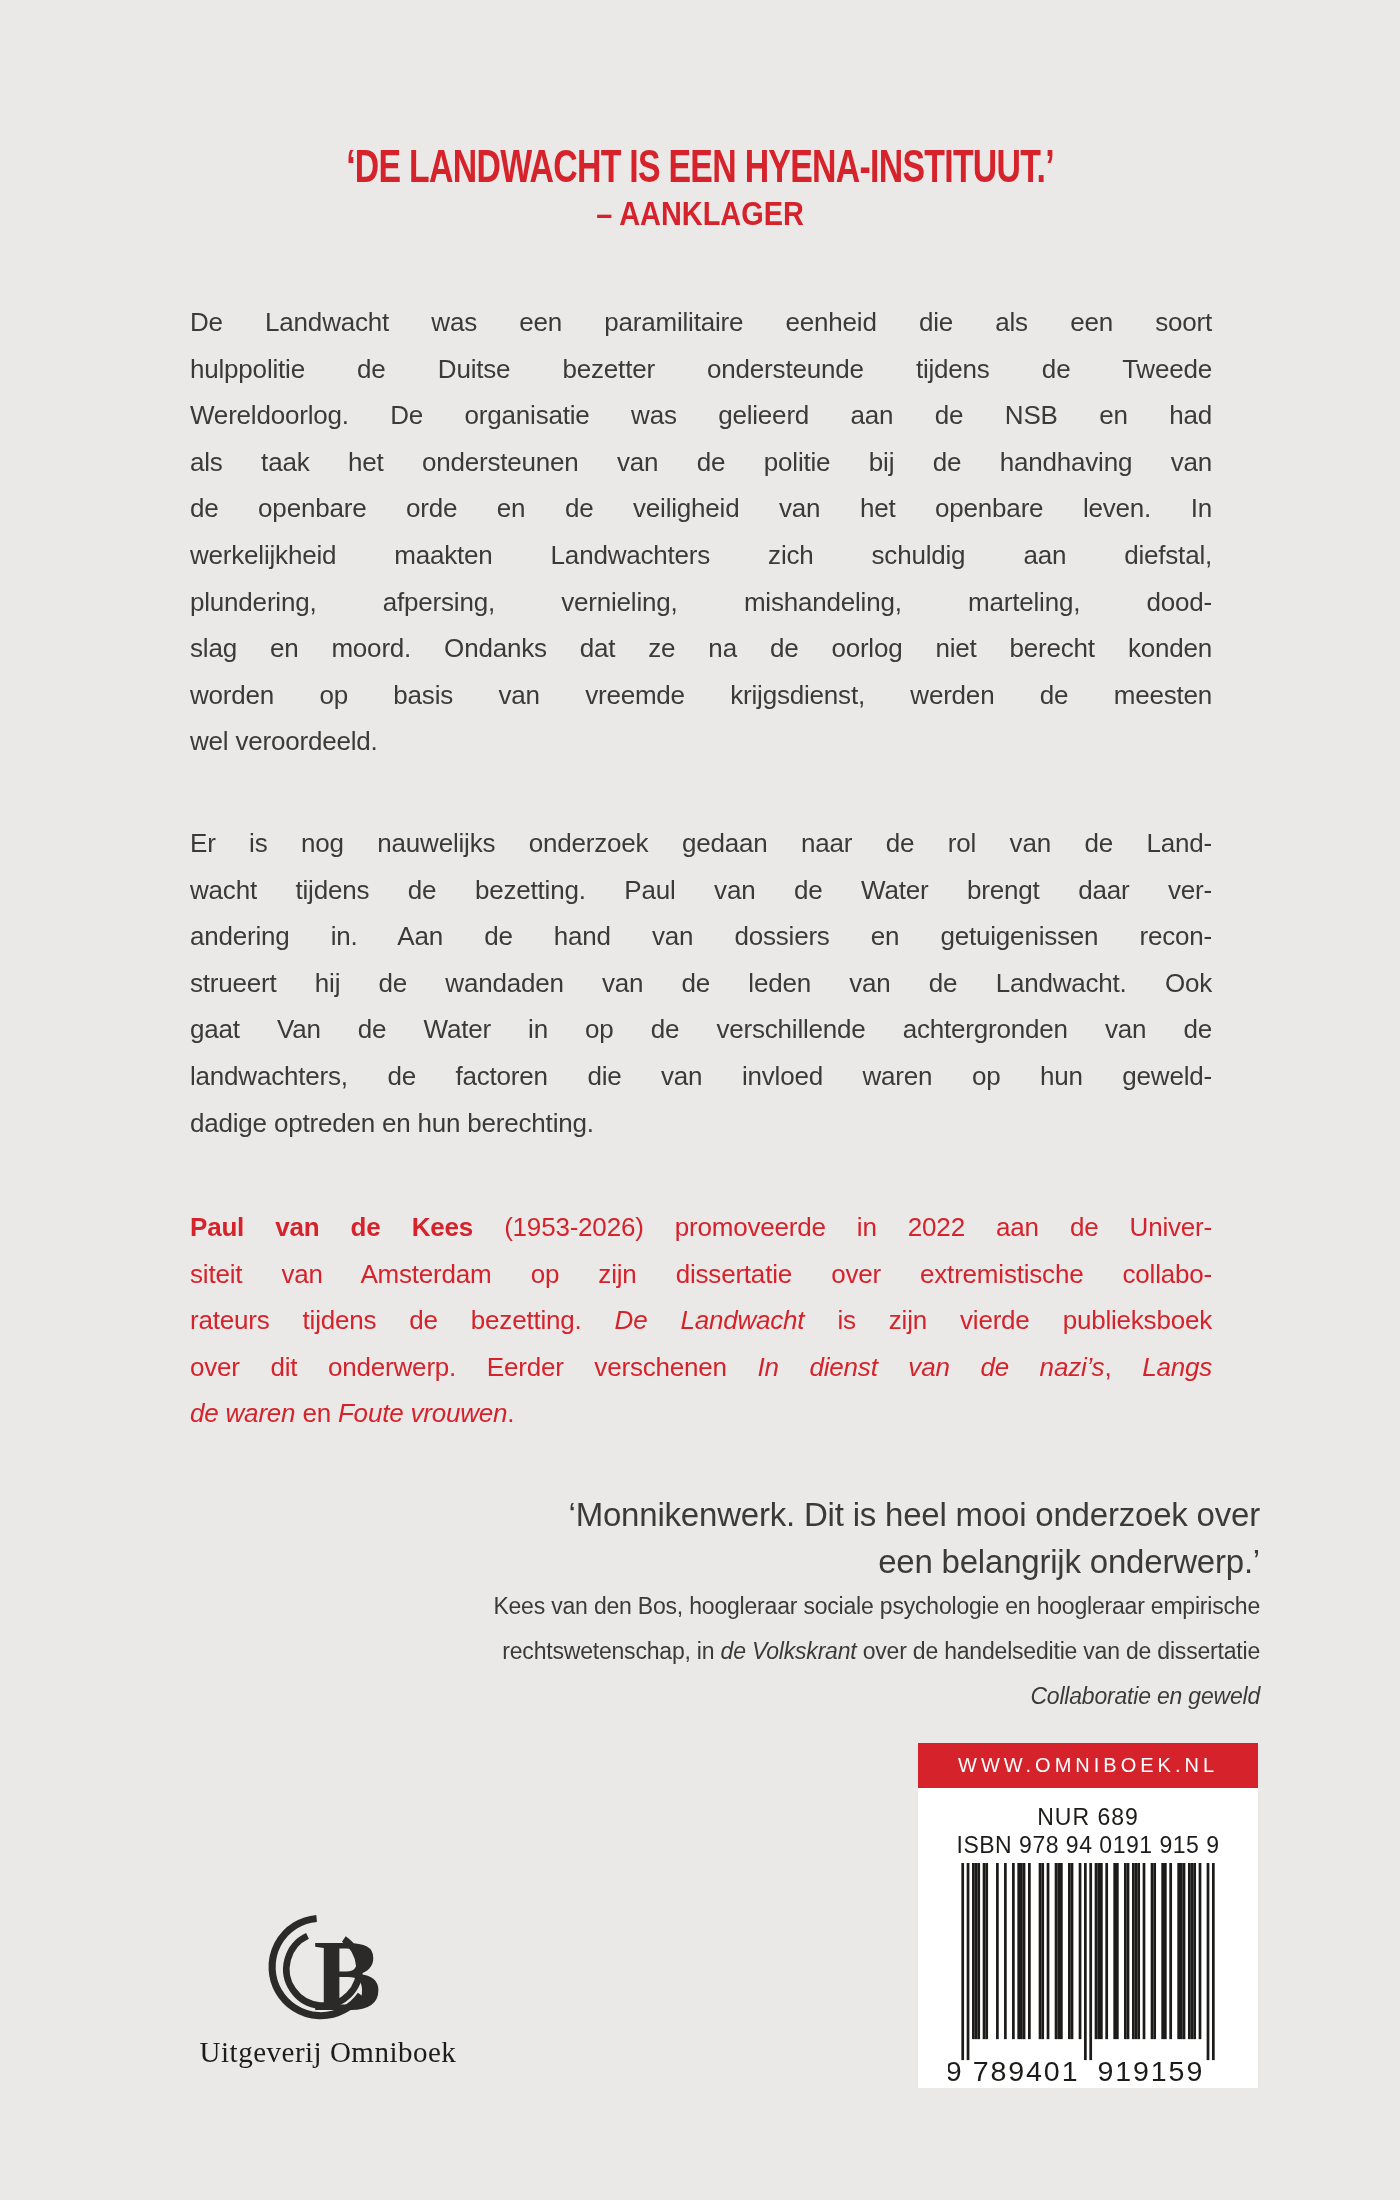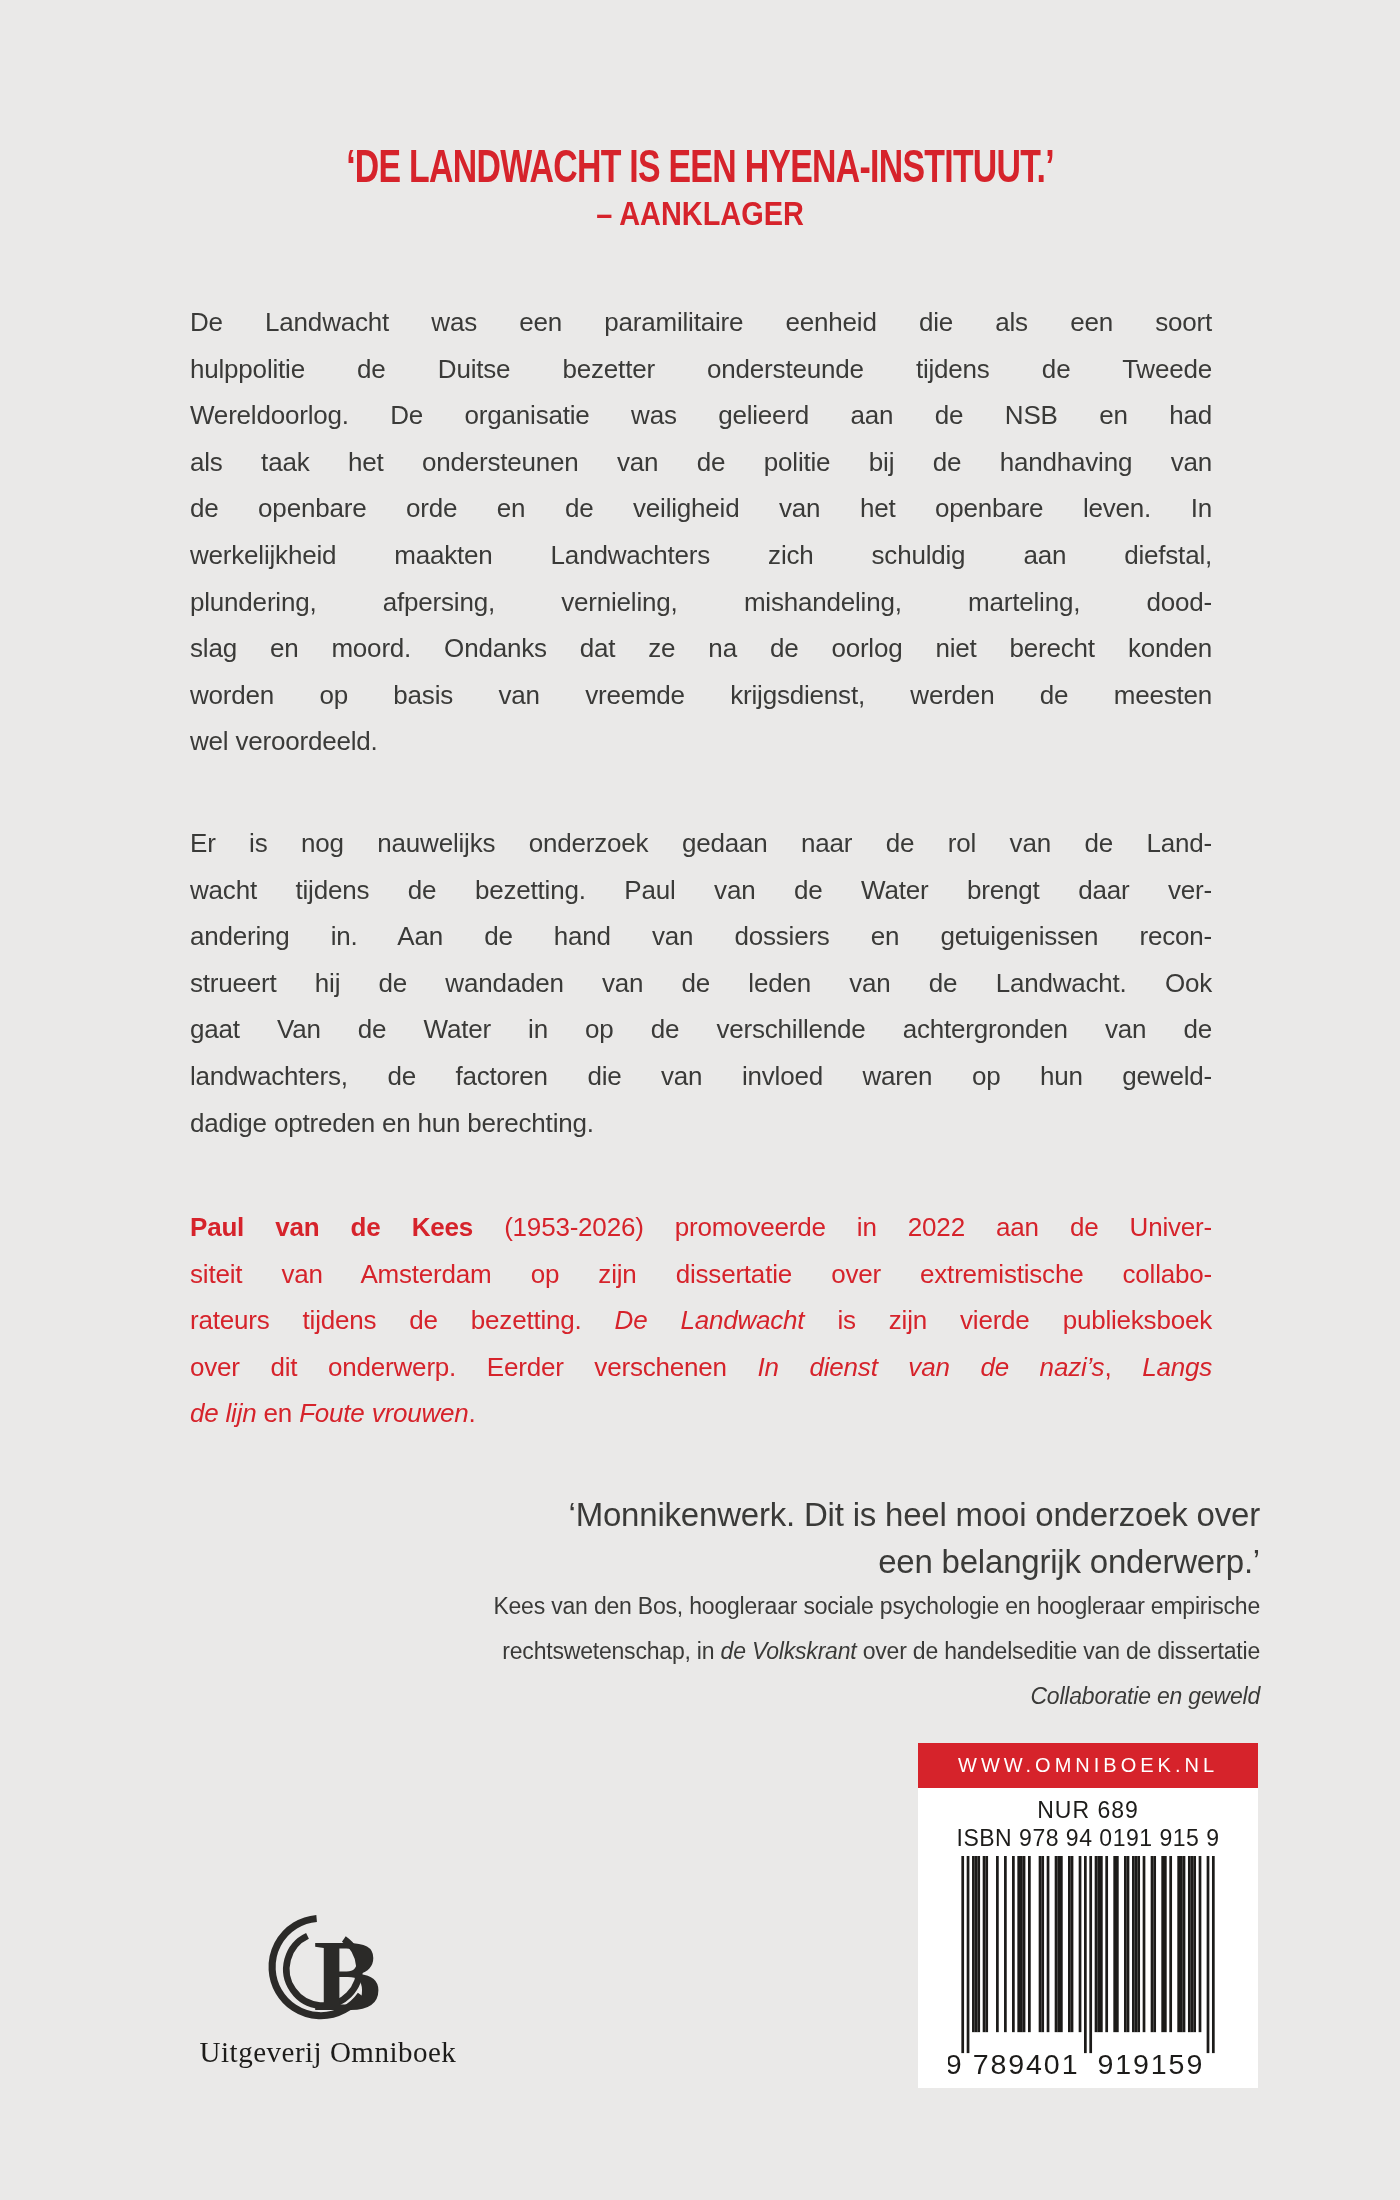--- a/index.html
+++ b/index.html
@@ -56,21 +56,21 @@
   }
   .center .line{text-align:right;}
   
   .barcode-panel{position:absolute;left:918px;top:1743px;width:340px;}
   .site-banner{
     height:45px;background:var(--red);color:#ffffff;
     display:flex;align-items:center;justify-content:center;
     font-size:20px;letter-spacing:4px;font-weight:400;
   }
   .barcode-white{
-    background:#ffffff;height:300px;padding-top:8px;box-sizing:border-box;
+    background:#ffffff;height:300px;padding-top:15px;box-sizing:border-box;
   }
   .nur-line{
     text-align:center;font-size:23px;line-height:28px;color:var(--dark);letter-spacing:1px;
   }
   .isbn-line{
     text-align:center;font-size:23px;line-height:28px;color:var(--dark);letter-spacing:0.5px;
   }
   .ean-svg{display:block;margin:4px auto 0;width:280px;height:219px;}
   .ean-svg rect{fill:#1c1b19;}
   .ean-svg text{
@@ -120,21 +120,21 @@
       <div class="line"><span>gaat Van de Water in op de verschillende achtergronden van de</span></div>
       <div class="line"><span>landwachters, de factoren die van invloed waren op hun geweld-</span></div>
       <div class="line last"><span>dadige optreden en hun berechting.</span></div>
     </div>
 
   <div class="col bio justify">
       <div class="line"><span style="font-weight: 700;">Paul van de Kees</span><span> (1953-2026) promoveerde in 2022 aan de Univer-</span></div>
       <div class="line"><span>siteit van Amsterdam op zijn dissertatie over extremistische collabo-</span></div>
       <div class="line"><span>rateurs tijdens de bezetting. </span><span style="font-style: italic;">De Landwacht</span><span> is zijn vierde publieksboek</span></div>
       <div class="line"><span>over dit onderwerp. Eerder verschenen </span><span style="font-style: italic;">In dienst van de nazi’s</span><span>, </span><span style="font-style: italic;">Langs</span></div>
-      <div class="line last"><span style="font-style: italic;">de lijn</span><span> en </span><span style="font-style: italic;">Foute vrouwen</span><span>.</span></div>
+      <div class="line last"><span style="font-style: italic;">de waren</span><span> en </span><span style="font-style: italic;">Foute vrouwen</span><span>.</span></div>
     </div>
 
   <div class="review-quote center">
       <div class="line"><span>‘Monnikenwerk. Dit is heel mooi onderzoek over</span></div>
       <div class="line last"><span>een belangrijk onderwerp.’</span></div>
     </div>
 
   <div class="review-attr center">
       <div class="line"><span>Kees van den Bos, hoogleraar sociale psychologie en hoogleraar empirische</span></div>
       <div class="line"><span>rechtswetenschap, in </span><span style="font-style: italic;">de Volkskrant</span><span> over de handelseditie van de dissertatie</span></div>

